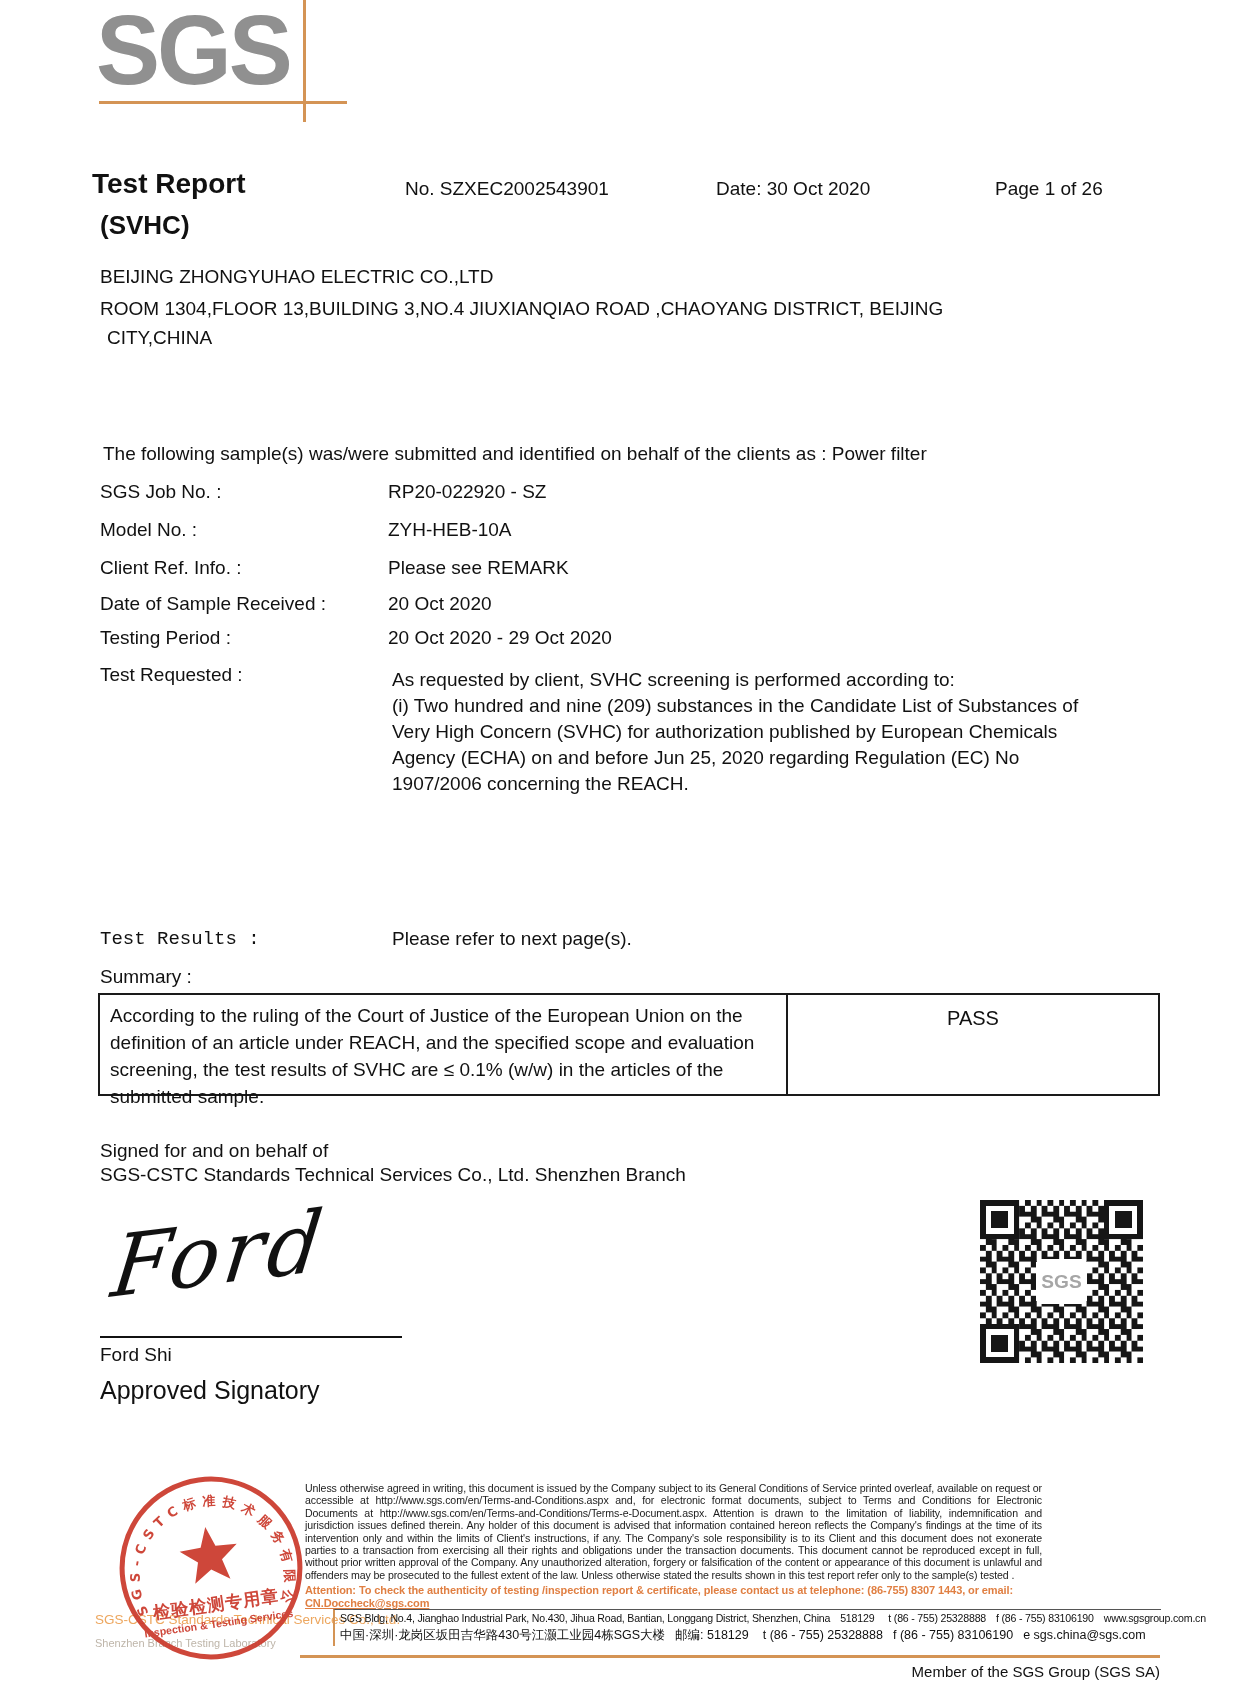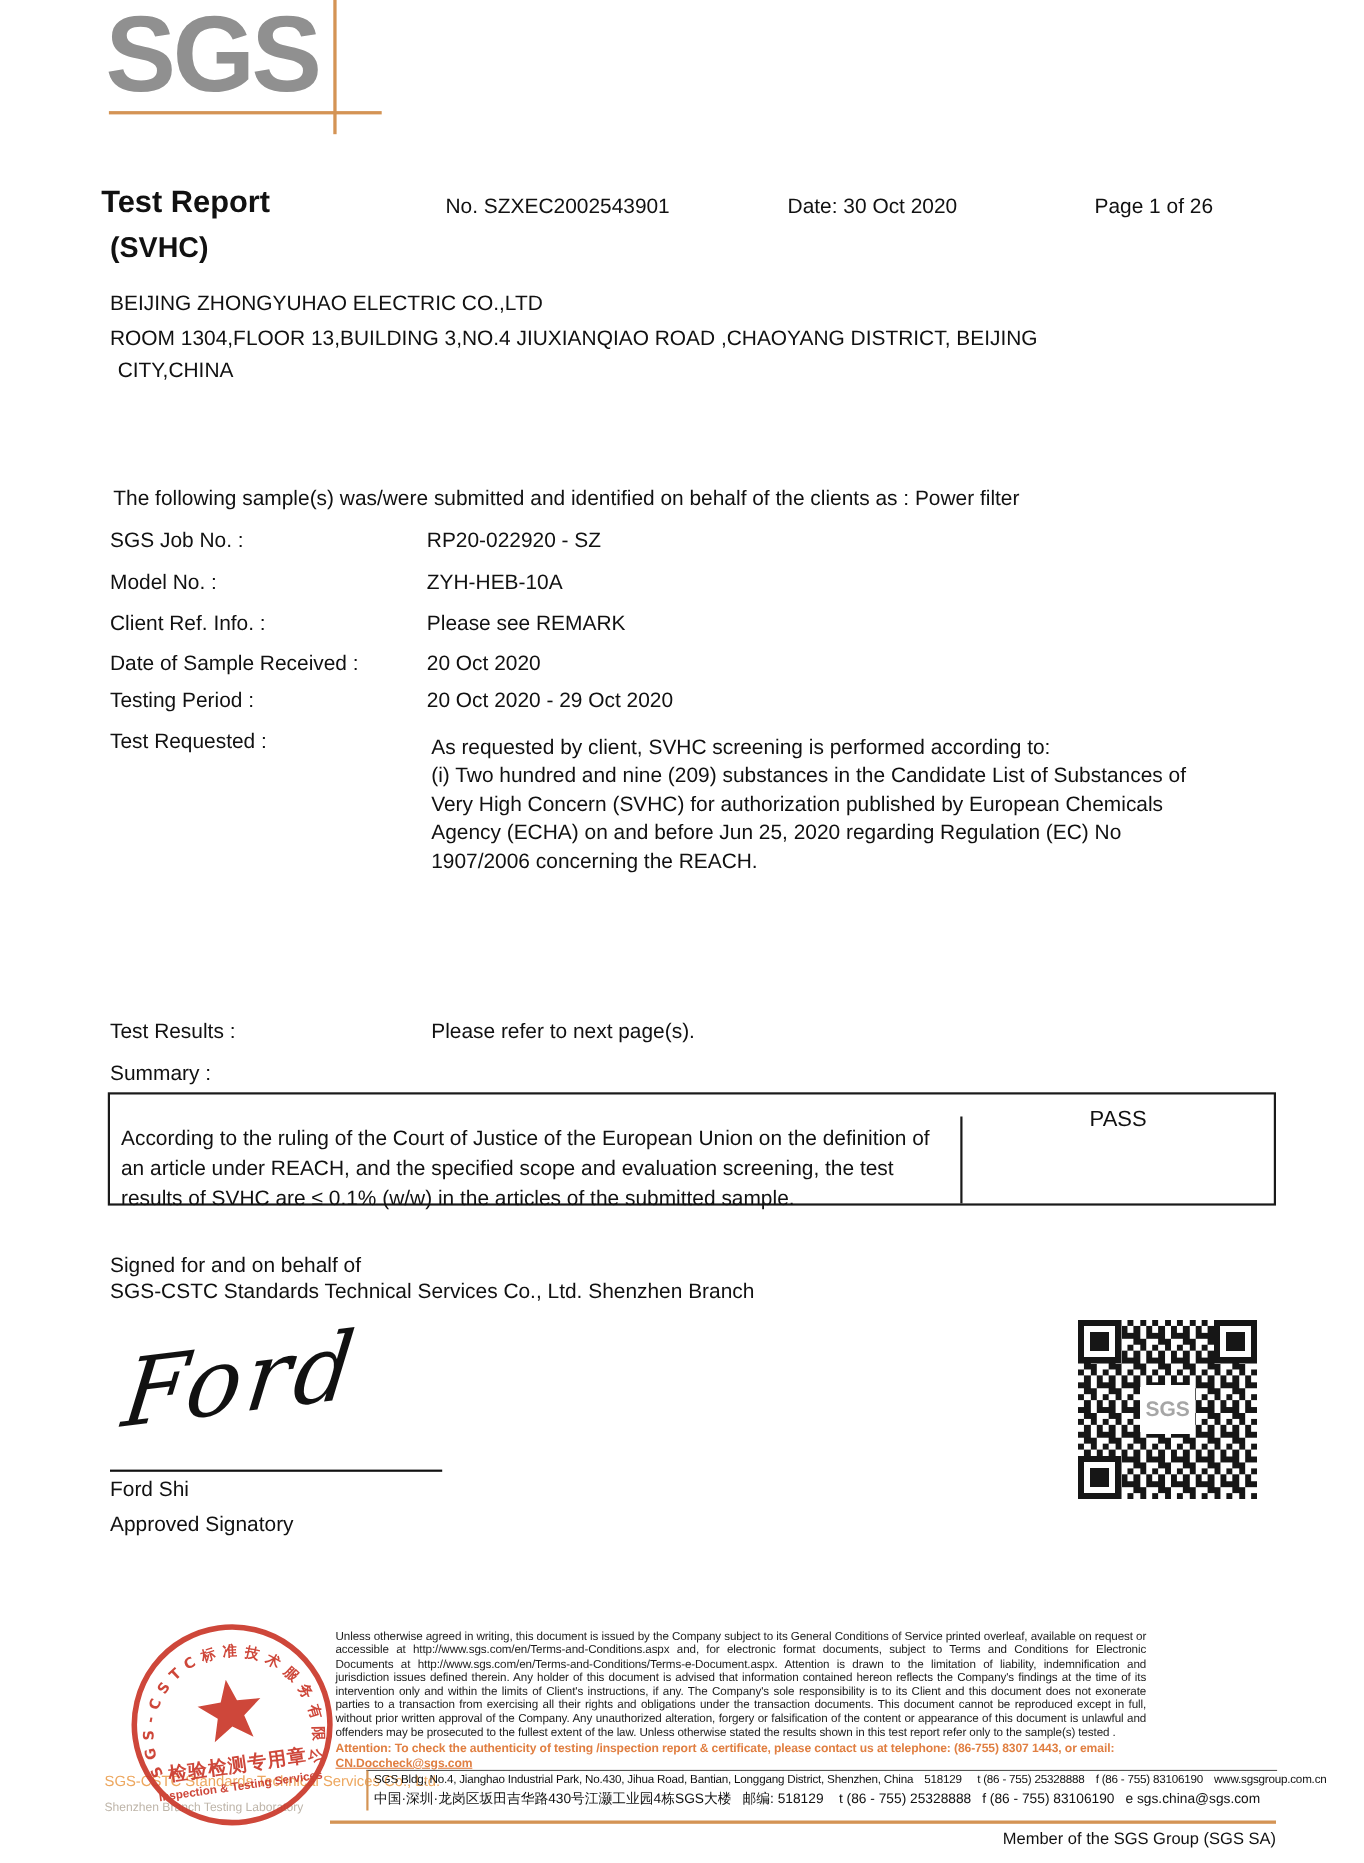--- a/index.html
+++ b/index.html
@@ -29,37 +29,37 @@
   .intro{left:103px; top:443px; font-size:19px;}
   .f-label{font-size:19px;}
   .f-value{font-size:19px;}
   .row0l{left:100px; top:481px;} .row0v{left:388px; top:481px;}
   .row1l{left:100px; top:519px;} .row1v{left:388px; top:519px;}
   .row2l{left:100px; top:557px;} .row2v{left:388px; top:557px;}
   .row3l{left:100px; top:593px;} .row3v{left:388px; top:593px;}
   .row4l{left:100px; top:627px;} .row4v{left:388px; top:627px;}
   .tr-label{left:100px; top:664px; font-size:19px;}
   .tr-value{left:392px; top:667px; width:700px; font-size:19px; line-height:26px;}
-  .res-label{left:100px; top:928px; font-size:19px;}
+  .res-label{left:100px; top:928px; font-size:19px;font-family:Liberation Mono, monospace;}
   .res-value{left:392px; top:928px; font-size:19px;}
   
   .sum-label{left:100px; top:966px; font-size:19px;}
   .sum-table{left:98px; top:993px; width:1062px; height:103px;
     border:2px solid #1a1a1a; box-sizing:border-box; display:flex;}
-  .sum-cell-text{width:775px; box-sizing:border-box; border-right:2px solid #1a1a1a;
-    padding:7px 14px 7px 10px; font-size:19px; line-height:27px;margin-top:20px;}
+  .sum-cell-text{width:688px; box-sizing:border-box; border-right:2px solid #1a1a1a;
+    padding:7px 14px 7px 10px; font-size:19px; line-height:27px;}
   .sum-cell-result{flex:1; text-align:center; padding-top:12px; font-size:20px;}
   
   .signed-for{left:100px; top:1140px; font-size:19px;}
   .sig-company{left:100px; top:1164px; font-size:19px;}
   .sig-script{left:112px; top:1212px; font-size:84px; font-family:"DejaVu Serif","Liberation Serif",serif;
     font-style:italic; color:#111; transform:rotate(-7deg) skewX(-14deg); letter-spacing:4px; line-height:1;}
   .sig-line{left:100px; top:1336px; width:302px; height:2px; background:#111;}
   .sig-name{left:100px; top:1344px; font-size:19px;}
-  .sig-role{left:100px; top:1376px; font-size:19px;text-align:center;}
+  .sig-role{left:100px; top:1376px; font-size:25px;text-align:center;}
   
   .qr-box{left:980px; top:1200px; width:163px; height:163px;}
   .qr-box svg{width:100%; height:100%; display:block;}
   
   .stamp{left:113px; top:1470px; width:196px; height:196px; transform:rotate(-8deg);
     opacity:.93; z-index:3;}
   .stamp svg{width:100%; height:100%; display:block;}
   .overlay-company{left:95px; top:1612px; font-size:13.5px; color:#eda75f; z-index:1; white-space:nowrap;}
   .overlay-branch{left:95px; top:1637px; font-size:11px; color:#beb5a9; z-index:1; white-space:nowrap;}
   

